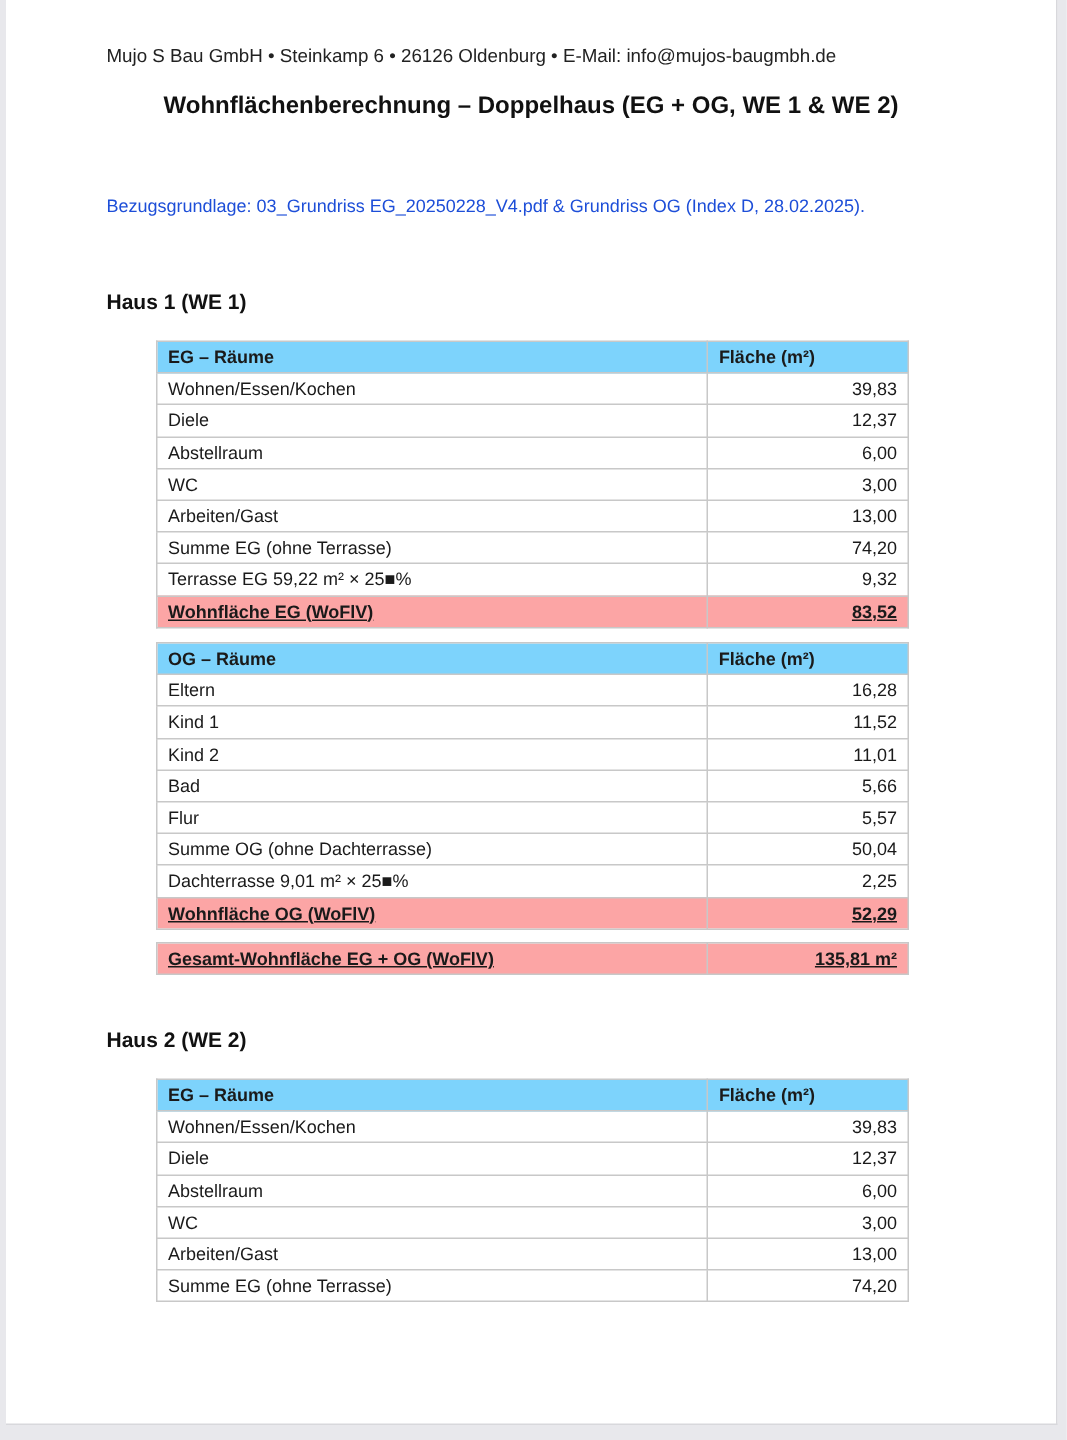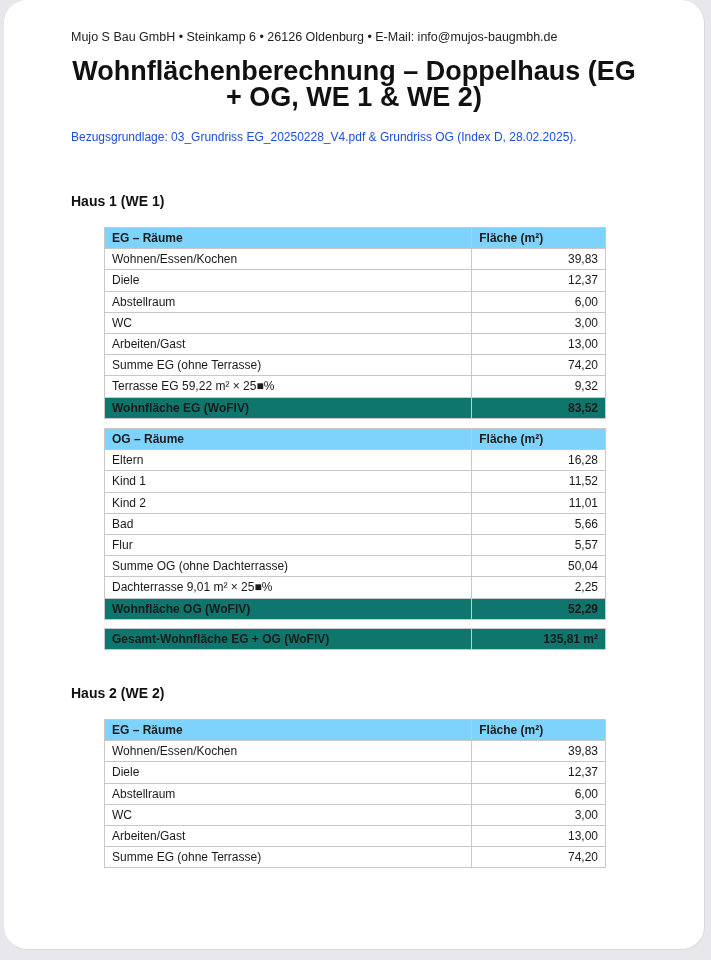--- a/index.html
+++ b/index.html
@@ -9,31 +9,30 @@
       font-family: "Liberation Sans", sans-serif;
       color: #111;
     }
     .page {
       position: absolute;
       left: 4px; top: 0;
       width: 701px; height: 950px;
       background: #ffffff;
       border-right: 1px solid #d8d8dc;
       border-bottom: 1px solid #d8d8dc;
-      border-radius: 23px;
     }
     .letterhead {
       position: absolute; left: 67px; top: 30px;
       font-size: 12.5px; color: #222;
       white-space: nowrap;
     }
     .doc-title {
       position: absolute; left: 60px; top: 58px; width: 580px;
       text-align: center;
-      font-size: 27px; font-weight: bold; line-height: 26px;
+      font-size: 16px; font-weight: bold; line-height: 26px;
       color: #111;
     }
     .intro {
       position: absolute; left: 67px; top: 130px; width: 560px;
       font-size: 12px; line-height: 14.5px; color: #1d4ed8;
     }
     .section-title {
       position: absolute; left: 67px;
       font-size: 14px; font-weight: bold; color: #111;
     }
@@ -47,21 +46,21 @@
       border: 1px solid #c8c8c8;
       height: 21.2px;
       padding: 0 7px;
       font-weight: normal;
       text-align: left;
     }
     table.area th { background: #7dd3fc; font-weight: bold; }
     table.area td.col-value { text-align: right; }
     table.area .c1 { width: 368px; }
     table.area .c2 { width: 134px; }
-    table.area tr.summary td { background: #0f766e; font-weight: bold; }
+    table.area tr.summary td { background: #fca5a5; font-weight: bold; text-decoration: underline; }
   </style>
 </head>
 <body>
 
 <div class="page">
 
   <div class="letterhead">Mujo S Bau GmbH • Steinkamp 6 • 26126 Oldenburg • E-Mail: info@mujos-baugmbh.de</div>
 
   <h1 class="doc-title">Wohnflächenberechnung – Doppelhaus (EG + OG, WE 1 &amp; WE 2)</h1>
 

